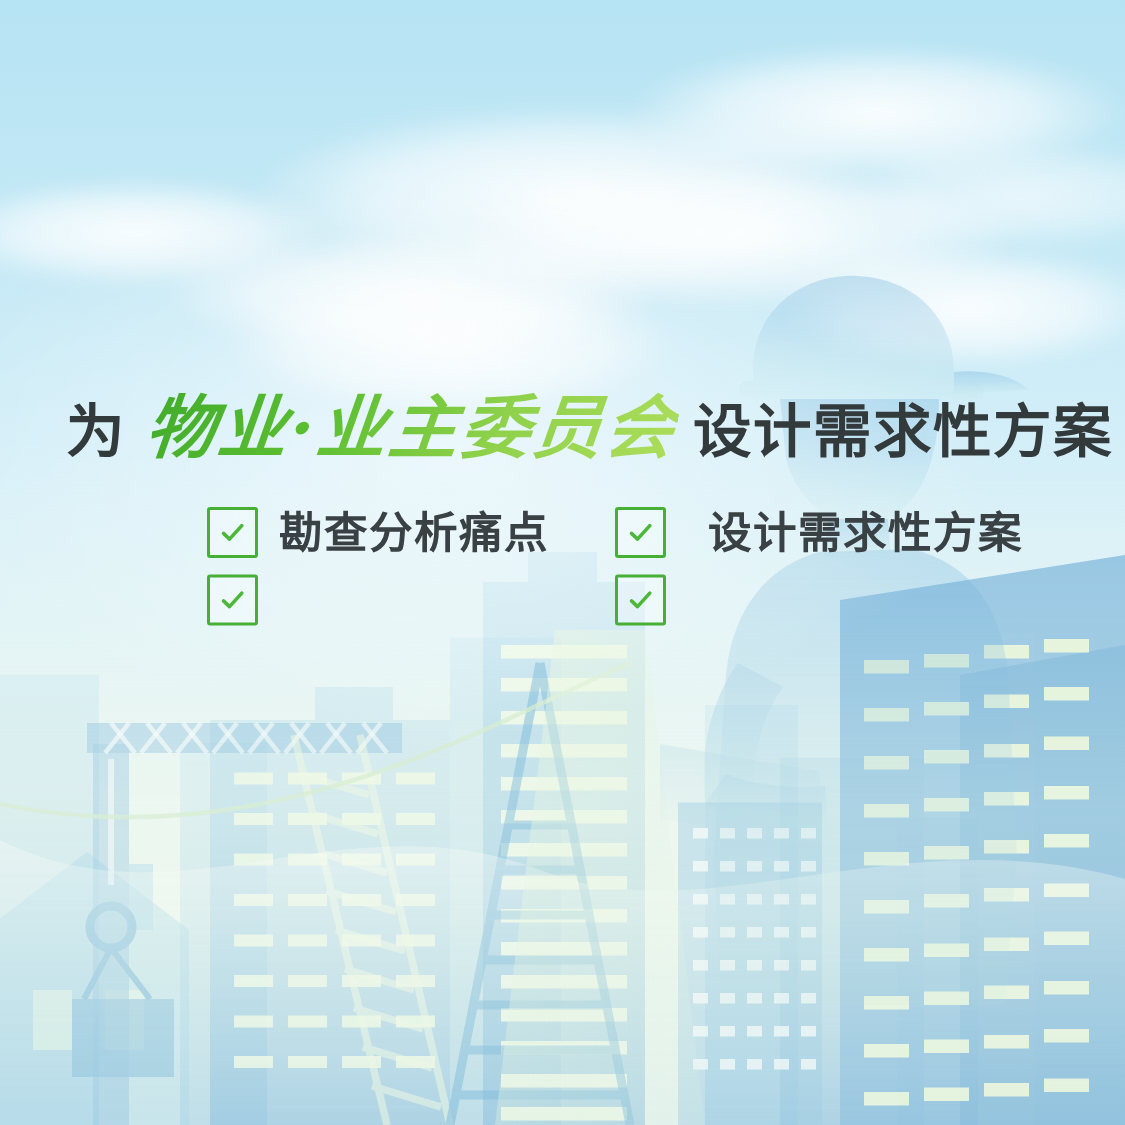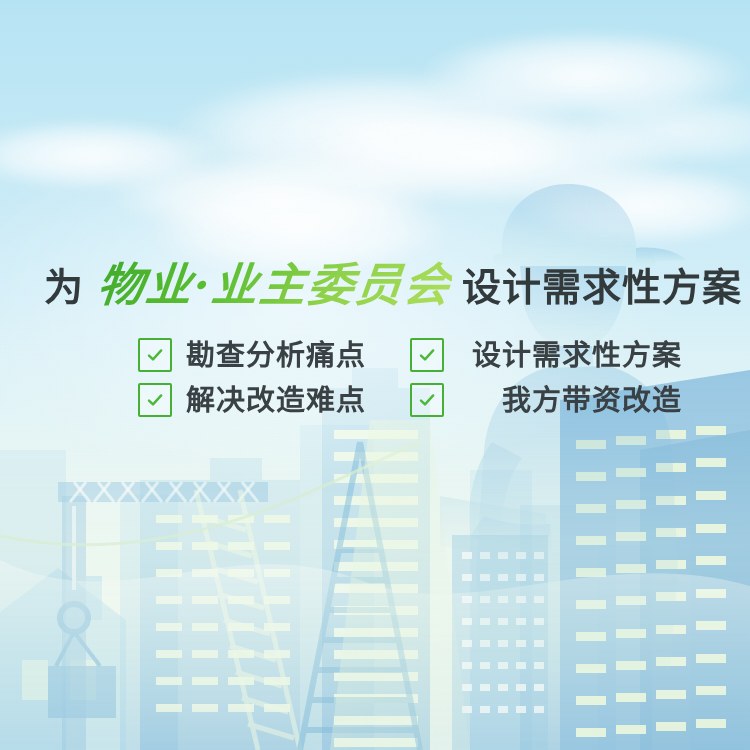--- a/index.html
+++ b/index.html
@@ -377,27 +377,25 @@
         </div>
       </div>
 
       <div class="feat-row">
         <div class="feat col1">
           <span class="cbox">
             <svg width="18" height="18" viewBox="0 0 18 18" aria-hidden="true">
               <path d="M3 9.6 L7 13.4 L15.2 4.4" fill="none" stroke="#4cb83a" stroke-width="2.4" stroke-linecap="round" stroke-linejoin="round"></path>
             </svg>
           </span>
-          <span class="feat-label">解决改造难点</span>
         </div>
         <div class="feat col2">
           <span class="cbox">
             <svg width="18" height="18" viewBox="0 0 18 18" aria-hidden="true">
               <path d="M3 9.6 L7 13.4 L15.2 4.4" fill="none" stroke="#4cb83a" stroke-width="2.4" stroke-linecap="round" stroke-linejoin="round"></path>
             </svg>
           </span>
-          <span class="feat-label">我方带资改造</span>
         </div>
       </div>
 
     </div>
   </div>
 </div>
 
 </body></html>

